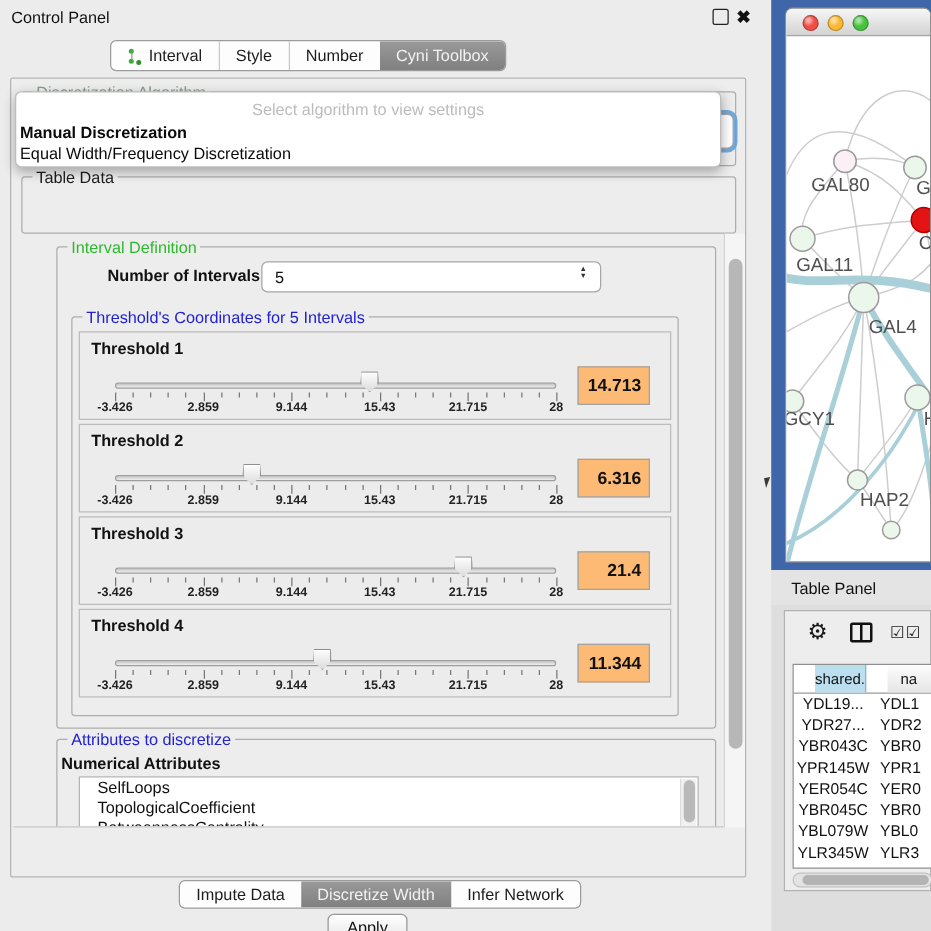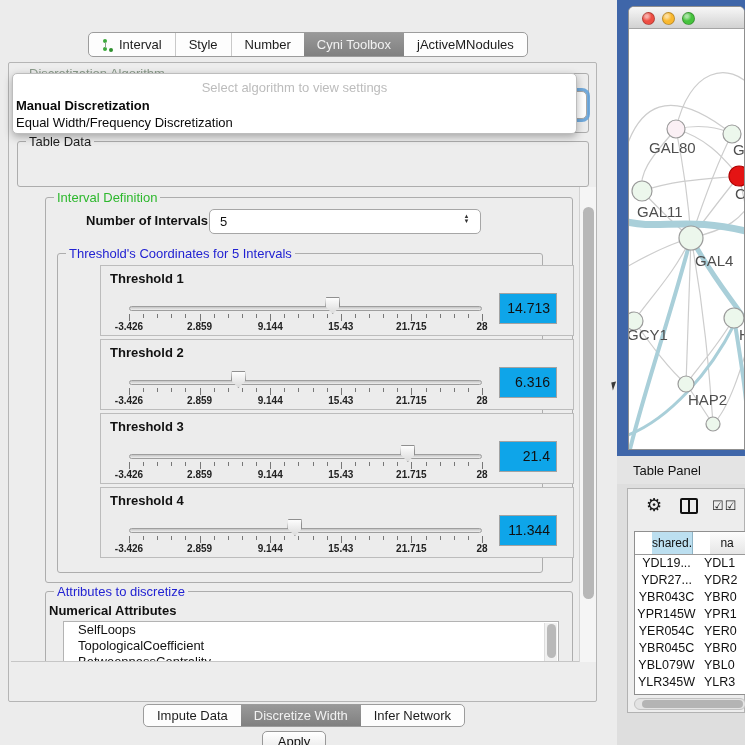--- a/index.html
+++ b/index.html
@@ -44,32 +44,32 @@
     font-size:13px;color:#bcbcbc;}
   .popup-opt{position:absolute;left:3px;font-size:13px;color:#0a0a0a;white-space:nowrap;}
 
   
   #scrollarea{position:absolute;left:2px;top:124px;width:568px;height:475px;overflow:hidden;
     border-bottom:1px solid #c6c6c6;}
   #vscroll{position:absolute;left:570px;top:124px;width:17px;height:475px;background:#f5f5f5;
     border-left:1px solid #d2d2d2;}
   #vscroll-thumb{position:absolute;left:3px;top:20px;width:11px;height:392px;background:#b7b7b7;border-radius:6px;}
 
-  .thr-panel{position:relative;width:474px;height:71px;border:1px solid #bcbcbc;margin-bottom:3px;background:#ececec;margin-left:37px;}
+  .thr-panel{position:relative;width:474px;height:71px;border:1px solid #bcbcbc;margin-bottom:3px;background:#ececec;}
   .thr-label{position:absolute;left:9px;top:5px;font-size:13px;font-weight:bold;color:#111;}
   .sl-track{position:absolute;left:28px;top:40px;width:353px;height:5px;border-radius:3px;
     border:1px solid #9e9e9e;background:linear-gradient(#c4c4c4,#efefef);}
   .sl-thumb{position:absolute;top:31px;width:15px;height:17px;
     background:linear-gradient(#fdfdfd,#dcdcdc);border:1px solid #8f8f8f;
     clip-path:polygon(6% 0,94% 0,100% 55%,50% 100%,0 55%);}
   .tick{position:absolute;width:1px;background:#777;}
   .tick.minor{top:48px;height:4px;} .tick.major{top:48px;height:7px;}
   .tick-lab{position:absolute;top:55px;width:60px;text-align:center;font-size:10px;font-weight:bold;color:#222;}
-  .val-box{position:absolute;left:398px;top:27px;width:58px;height:31px;background:#0ea5e9;
-    border:1px solid #a2a2a2;font-size:14px;color:#111;line-height:29px;text-align:right;padding-right:6px;}
+  .val-box{position:absolute;left:398px;top:27px;width:58px;height:31px;background:#fdba74;
+    border:1px solid #a2a2a2;font-size:14px;color:#111;line-height:29px;text-align:right;padding-right:6px;font-weight:bold;}
 
   #listbox{position:absolute;left:52px;top:434px;width:496px;height:41px;background:#fff;
     border:1px solid #b3b3b3;overflow:hidden;}
   .list-item{padding-left:14px;font-size:13px;line-height:16px;color:#111;white-space:nowrap;}
   #list-vscroll{position:absolute;right:1px;top:1px;width:13px;height:39px;background:#f1f1f1;border-left:1px solid #ddd;}
   #list-thumb{position:absolute;left:2px;top:1px;width:9px;height:34px;background:#b9b9b9;border-radius:5px;}
 
   #apply-btn{position:absolute;left:253px;top:668px;width:64px;height:22px;border:1px solid #989898;
     border-radius:5px;background:linear-gradient(#fff,#e7e7e7);font-size:13px;color:#111;
     text-align:center;line-height:20px;}
@@ -106,37 +106,39 @@
     border:1px solid #c2c2c2;border-radius:6px;}
   #tp-hthumb{position:absolute;left:7px;top:1px;width:101px;height:8px;background:#b4b4b4;border-radius:4px;}
 
   #cursor{position:absolute;left:612px;top:382px;width:0;height:0;
     border-left:5px solid #3a3a3a;border-bottom:8px solid transparent;transform:rotate(-12deg);}
 </style>
 </head>
 <body>
 
 <div id="control-panel">
+  <div id="cp-titlebar">
+    <span id="cp-title">Control Panel</span>
+    <span id="float-ic"></span>
+    <span id="close-ic">✖</span>
+  </div>
 
   <div id="top-tabs" class="tabgroup" style="left:88px;top:32px;">
       <div class="tab">
         <span class="net-ico"></span>
         <span>Interval</span>
       </div>
       <div class="tab sep">
         <span>Style</span>
       </div>
       <div class="tab sep">
         <span>Number</span>
       </div>
       <div class="tab sel">
         <span>Cyni Toolbox</span>
-      </div>
-      <div class="tab">
-        <span>jActiveMNodules</span>
       </div>
     </div>
 
   <div id="cp-content">
 
     <div class="grp" style="left:8px;top:10px;width:572px;height:60px;">
       <span class="grp-title t-dim">Discretization Algorithm</span>
     </div>
     <div id="algo-combo" class="combo" style="left:20px;top:28px;width:558px;height:28px;"></div>
 

